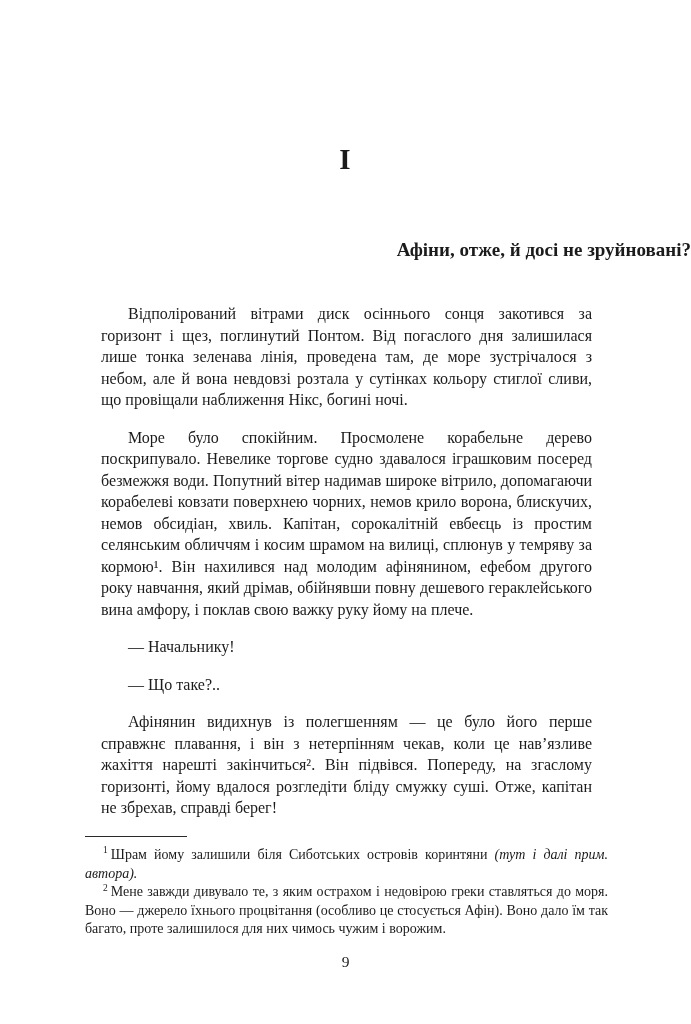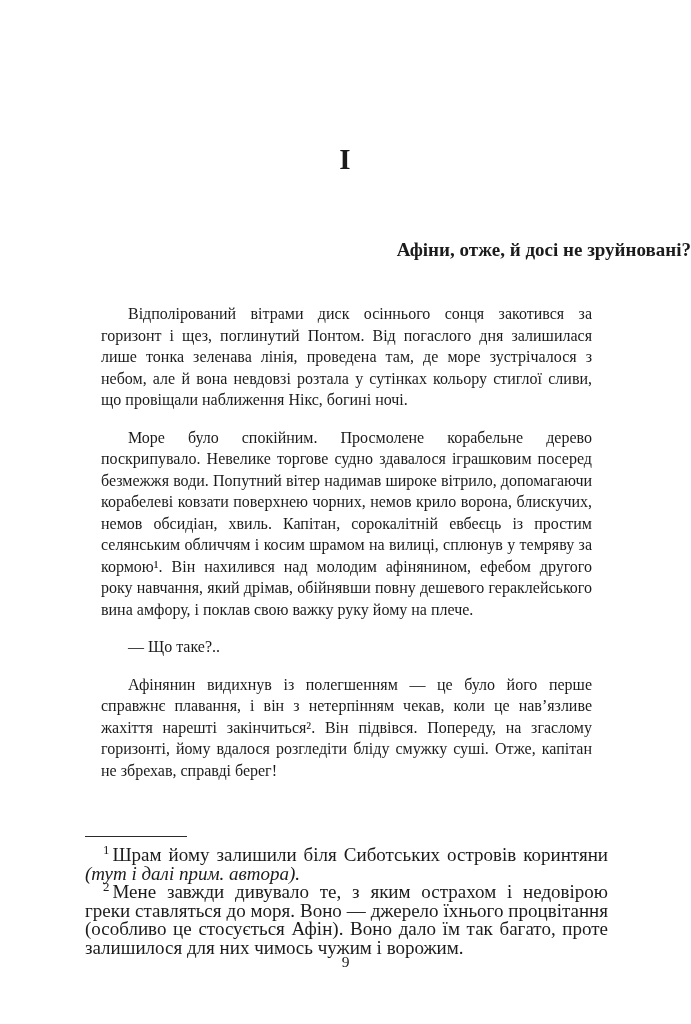--- a/index.html
+++ b/index.html
@@ -58,21 +58,21 @@
   }
   .footnote-rule {
     width: 102px;
     height: 0;
     border-top: 1.5px solid #2a2a2a;
     margin-bottom: 9px;
   }
   .footnote {
     margin: 0;
     padding: 0;
-    font-size: 19px;
+    font-size: 14px;
     line-height: 18.6px;
     text-align: justify;
     text-indent: 18px;
   }
   .footnote sup {
     font-size: 0.68em;
     line-height: 0;
     margin-right: 3px;
   }
   .footnote em {
@@ -92,20 +92,21 @@
 
 <div class="page">
 
   <div class="chapter-number">I</div>
 
   <h1 class="chapter-title">Афіни, отже, й досі не зруйновані?</h1>
 
   <div class="body-text">
     <p>Відполірований вітрами диск осіннього сонця закотився за горизонт і щез, поглинутий Понтом. Від погаслого дня залишилася лише тонка зеленава лінія, проведена там, де море зустрічалося з небом, але й вона невдовзі розтала у сутінках кольору стиглої сливи, що провіщали наближення Нікс, богині ночі.</p>
     <p>Море було спокійним. Просмолене корабельне дерево поскрипувало. Невелике торгове судно здавалося іграшковим посеред безмежжя води. Попутний вітер надимав широке вітрило, допомагаючи корабелеві ковзати поверхнею чорних, немов крило ворона, блискучих, немов обсидіан, хвиль. Капітан, сорокалітній евбеєць із простим селянським обличчям і косим шрамом на вилиці, сплюнув у темряву за кормою¹. Він нахилився над молодим афінянином, ефебом другого року навчання, який дрімав, обійнявши повну дешевого гераклейського вина амфору, і поклав свою важку руку йому на плече.</p>
+    <p>— Начальнику!</p>
     <p>— Що таке?..</p>
     <p>Афінянин видихнув із полегшенням — це було його перше справжнє плавання, і він з нетерпінням чекав, коли це нав’язливе жахіття нарешті закінчиться². Він підвівся. Попереду, на згаслому горизонті, йому вдалося розгледіти бліду смужку суші. Отже, капітан не збрехав, справді берег!</p>
   </div>
 
   <div class="footnotes">
     <div class="footnote-rule"></div>
     <p class="footnote"><sup>1</sup><span>Шрам йому залишили біля Сиботських островів коринтяни </span><em>(тут і далі прим. автора).</em></p>
     <p class="footnote"><sup>2</sup><span>Мене завжди дивувало те, з яким острахом і недовірою греки ставляться до моря. Воно — джерело їхнього процвітання (особливо це стосується Афін). Воно дало їм так багато, проте залишилося для них чимось чужим і ворожим.</span></p>
   </div>
 

